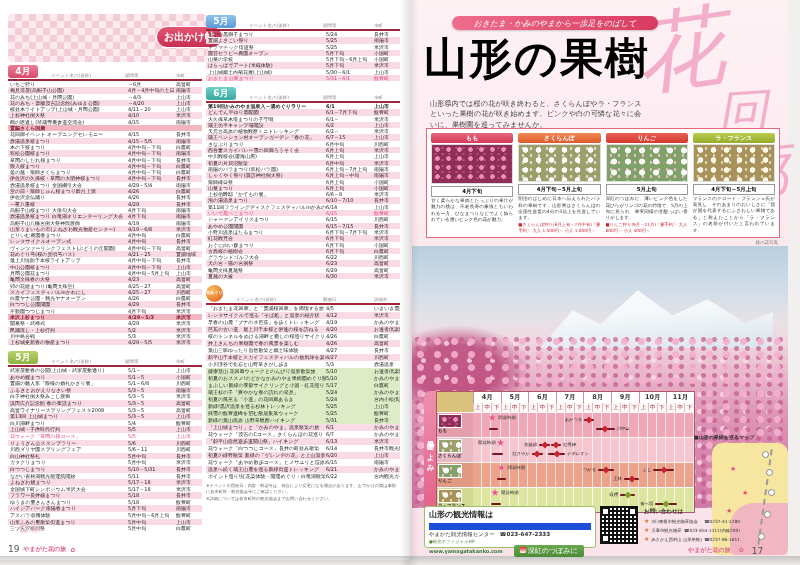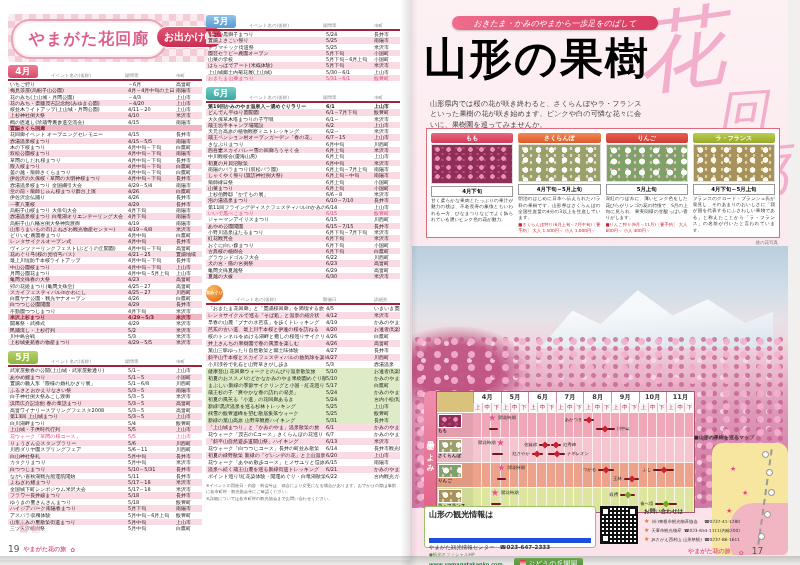--- a/index.html
+++ b/index.html
@@ -116,50 +116,49 @@
   
   .map-title{left:694px;top:434px;font-size:5px;font-weight:bold;color:#333;z-index:4;}
   .map{left:712px;top:443px;width:76px;height:112px;background:#f7e6a0;border-radius:10px 10px 6px 6px;z-index:4;overflow:hidden;}
   .map .pk{position:absolute;left:18px;top:60px;width:70px;height:60px;background:#f2b6c3;border-radius:24px 6px 0 18px;}
   .map .rd{position:absolute;left:52px;top:6px;width:0;height:96px;border-left:2px dashed #9a9a9a;transform:rotate(8deg);}
   .map .st{position:absolute;width:5px;height:5px;background:#fff;border:1px solid #888;border-radius:50%;}
   .map .ms{position:absolute;color:#e0457b;font-size:7px;}
   
   .info{left:424px;top:506px;width:172px;height:42px;background:#fff;border:1px solid #9bc26b;border-radius:3px;
     padding:2px 4px;box-sizing:border-box;z-index:4;}
-  .info-title{font-size:8px;font-weight:bold;color:#222;border-bottom:5px solid #1d4ed8;padding-bottom:18px;}
+  .info-title{font-size:8px;font-weight:bold;color:#222;border-bottom:7px solid #1d4ed8;padding-bottom:3px;}
   .info-line{display:flex;gap:5px;align-items:baseline;margin-top:1px;}
   .info-center{font-size:5.4px;color:#333;}
   .info-tel{font-size:5.6px;font-weight:bold;color:#333;}
   .info-hp{font-size:4.4px;color:#4e8a38;}
   .info-url{font-size:5px;color:#2a7a3a;font-weight:bold;}
   .tabi{display:inline-block;background:linear-gradient(#6aa84f,#4e8a38);color:#fff;font-size:7px;padding:1px 6px;border-radius:2px;margin-left:6px;}
   .tabi .flag{display:inline-block;width:6px;height:6px;background:linear-gradient(#e23,#fff);margin-right:2px;border-radius:1px;}
   .qr{left:600px;top:506px;width:38px;height:38px;z-index:4;background:
       repeating-linear-gradient(0deg,#111 0 2px,transparent 2px 4px),
       repeating-linear-gradient(90deg,#111 0 2px,#fff 2px 4px);}
   .qr i{position:absolute;width:9px;height:9px;border:2px solid #111;background:#fff;box-sizing:border-box;}
   .qr .c1{left:1px;top:1px;} .qr .c2{right:1px;top:1px;} .qr .c3{left:1px;bottom:1px;}
   .contact{left:644px;top:508px;width:96px;z-index:5;}
   .contact-title{font-size:5.5px;color:#333;font-weight:bold;}
   .c-item{display:flex;align-items:baseline;gap:2px;margin-top:2px;}
   .c-star{color:#e8762a;font-size:6px;flex:none;}
   .c-name{flex:1;font-size:4.3px;color:#333;overflow:hidden;white-space:nowrap;}
   .c-tel{font-size:4.3px;color:#333;white-space:nowrap;}
-  .rfoot{left:688px;top:546px;z-index:6;display:flex;align-items:flex-end;gap:8px;}
+  .rfoot{left:688px;top:546px;z-index:6;display:flex;align-items:flex-start;gap:8px;}
   .pnum{font-size:9px;color:#555;}
 </style>
 </head>
 <body>
 
 <div class="abs pageL"></div>
 <div class="abs pageR"></div>
 
 <div class="abs lhead">
-  <div class="ltitle">やまがた花回廊</div>
   <div class="lbadge">お出かけ帖</div>
 </div>
 
 <div class="abs col" style="left:8px;top:64px;">
   <div class="thead">
     <span class="mbadge b-apr">4月</span>
     <span class="hl-n">イベント名の(仮称)</span>
     <span class="hl-d">期間等</span>
     <span class="hl-t">市町</span>
   </div>
@@ -1055,21 +1054,21 @@
   <div class="info-title">山形の観光情報は</div>
   <div class="info-line">
     <span class="info-center">やまがた観光情報センター</span>
     <span class="info-tel">☎023-647-2333</span>
   </div>
   <div class="info-line">
     <span class="info-hp">●観光オフィシャルHP</span>
   </div>
   <div class="info-line">
     <span class="info-url">www.yamagatakanko.com</span>
-    <span class="tabi"><span class="flag"></span><span>ぶどうの丘開園</span></span>
+    <span class="tabi"><span class="flag"></span><span>深紅のつぼみに</span></span>
   </div>
 </div>
 <div class="abs qr">
     <i class="c1"></i>
     <i class="c2"></i>
     <i class="c3"></i>
   </div>
 
 <div class="abs contact">
   <div class="contact-title">お問い合わせは</div>

